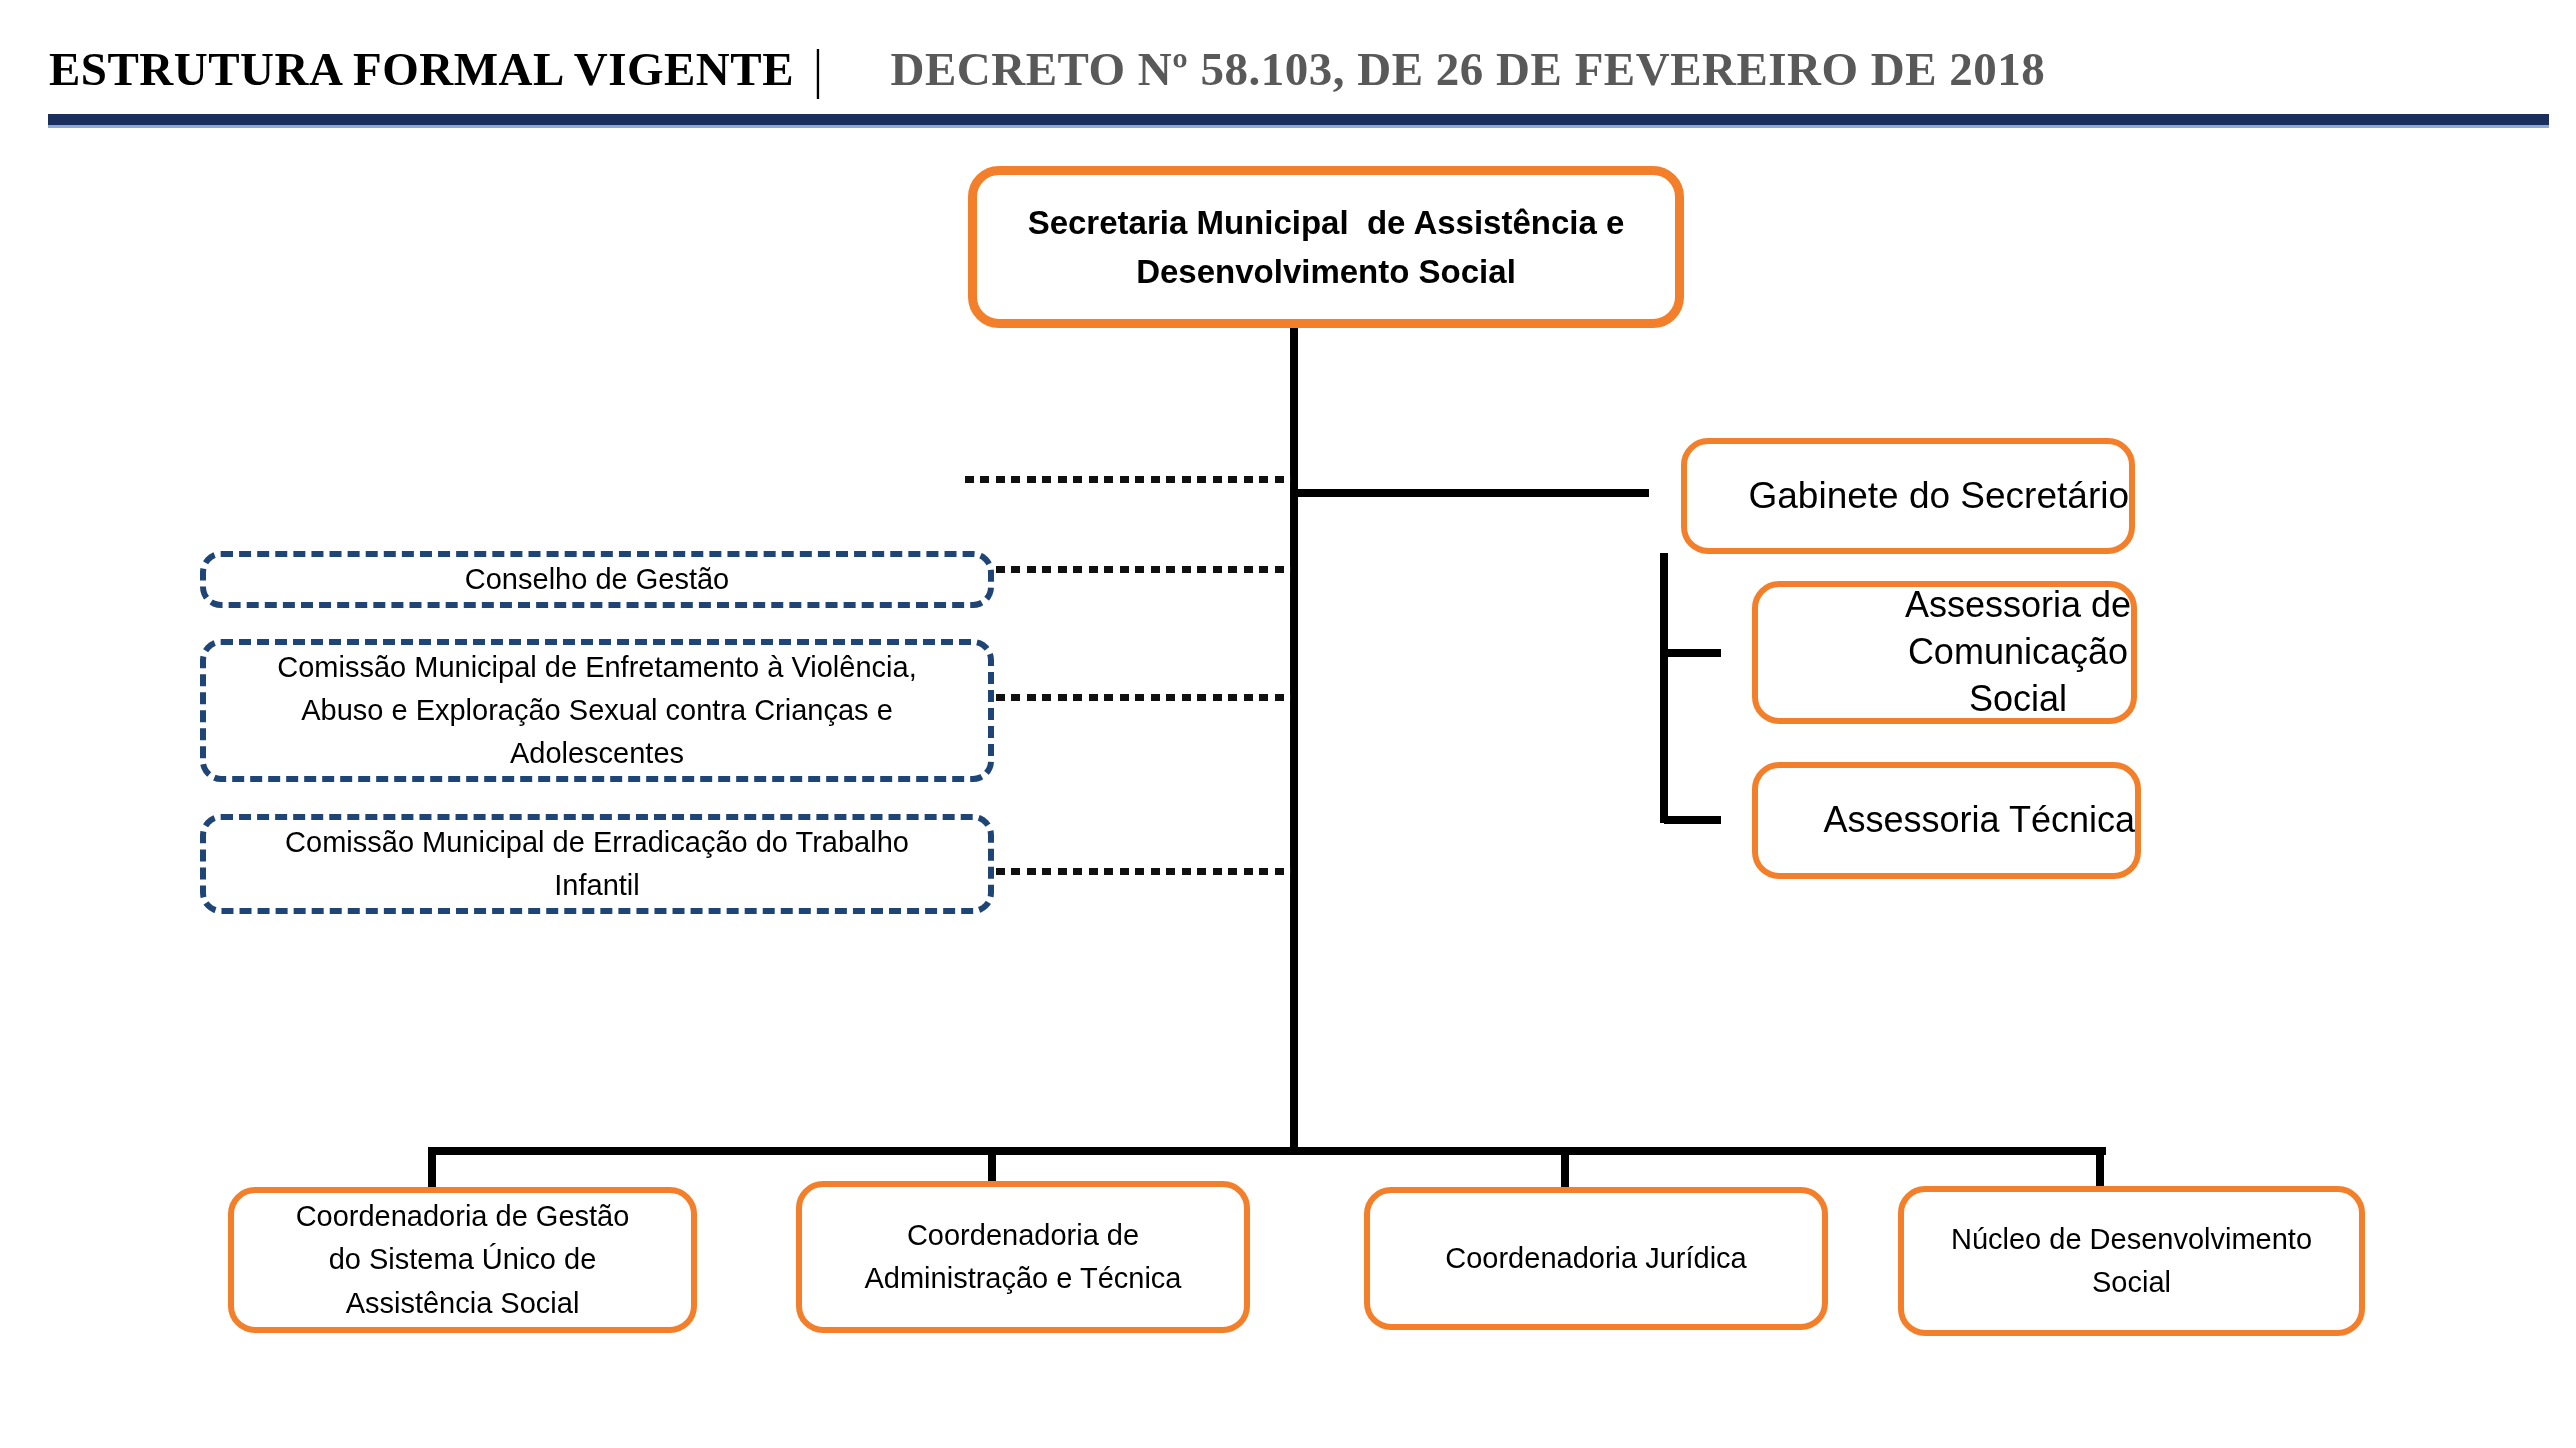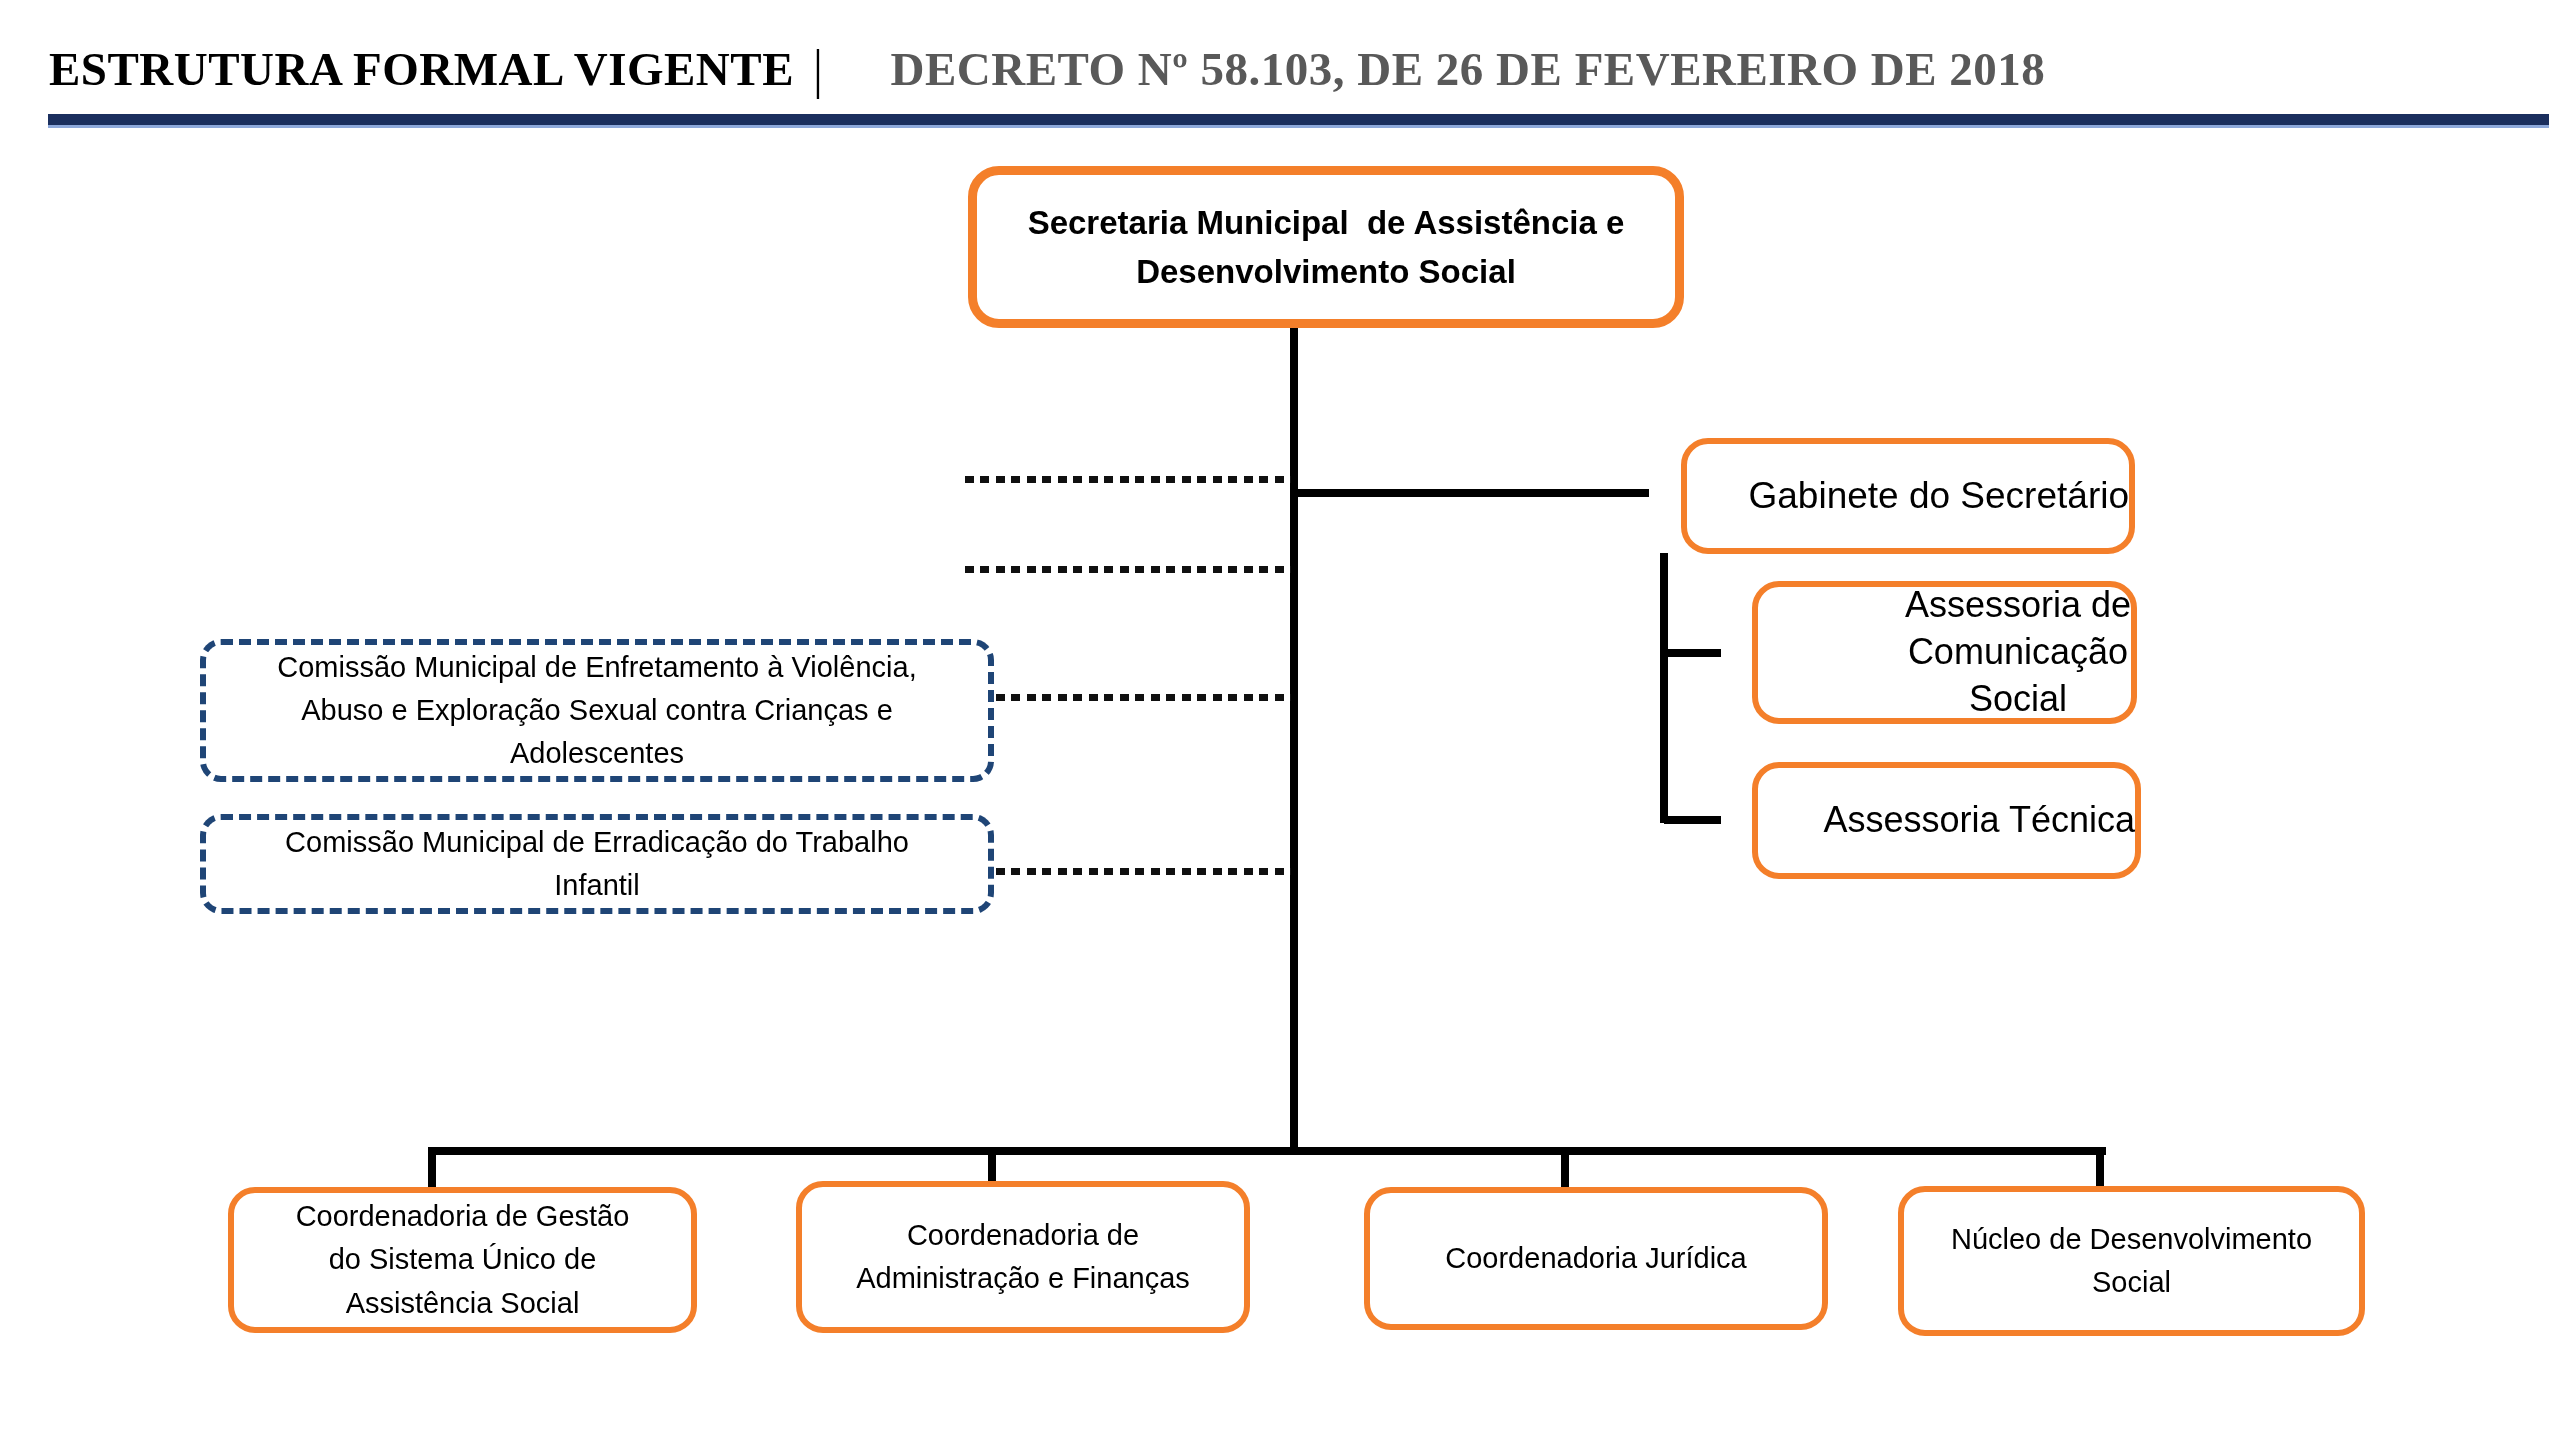--- a/index.html
+++ b/index.html
@@ -84,20 +84,23 @@
   <div class="dotline" style="left:965px;top:476px;width:326px;"></div>
   <div class="dotline" style="left:965px;top:566px;width:326px;"></div>
   <div class="dotline" style="left:965px;top:694px;width:326px;"></div>
   <div class="dotline" style="left:965px;top:868px;width:326px;"></div>
 
   <div class="box obox root" style="left:937px;top:166px;width:716px;height:162px;">
     <span class="lbl">Secretaria Municipal  de Assistência e
 Desenvolvimento Social</span>
   </div>
 
+  <div class="box dbox" style="left:169px;top:551px;width:794px;height:57px;">
+    <span class="lbl">Conselho de Gestão</span>
+  </div>
   <div class="box dbox" style="left:169px;top:639px;width:794px;height:143px;">
     <span class="lbl">Comissão Municipal de Enfretamento à Violência,
 Abuso e Exploração Sexual contra Crianças e
 Adolescentes</span>
   </div>
   <div class="box dbox" style="left:169px;top:814px;width:794px;height:100px;">
     <span class="lbl">Comissão Municipal de Erradicação do Trabalho
 Infantil</span>
   </div>
 
@@ -113,21 +116,21 @@
     <span class="lbl">Assessoria Técnica</span>
   </div>
 
   <div class="box obox bbox" style="left:197px;top:1187px;width:469px;height:146px;justify-content:center;">
     <span class="lbl">Coordenadoria de Gestão
 do Sistema Único de
 Assistência Social</span>
   </div>
   <div class="box obox bbox" style="left:765px;top:1181px;width:454px;height:152px;">
     <span class="lbl">Coordenadoria de
-Administração e Finanças</span>
+Administração e Técnica</span>
   </div>
   <div class="box obox bbox" style="left:1333px;top:1187px;width:464px;height:143px;">
     <span class="lbl">Coordenadoria Jurídica</span>
   </div>
   <div class="box obox bbox" style="left:1867px;top:1186px;width:467px;height:150px;">
     <span class="lbl">Núcleo de Desenvolvimento
 Social</span>
   </div>
 
 </div>

